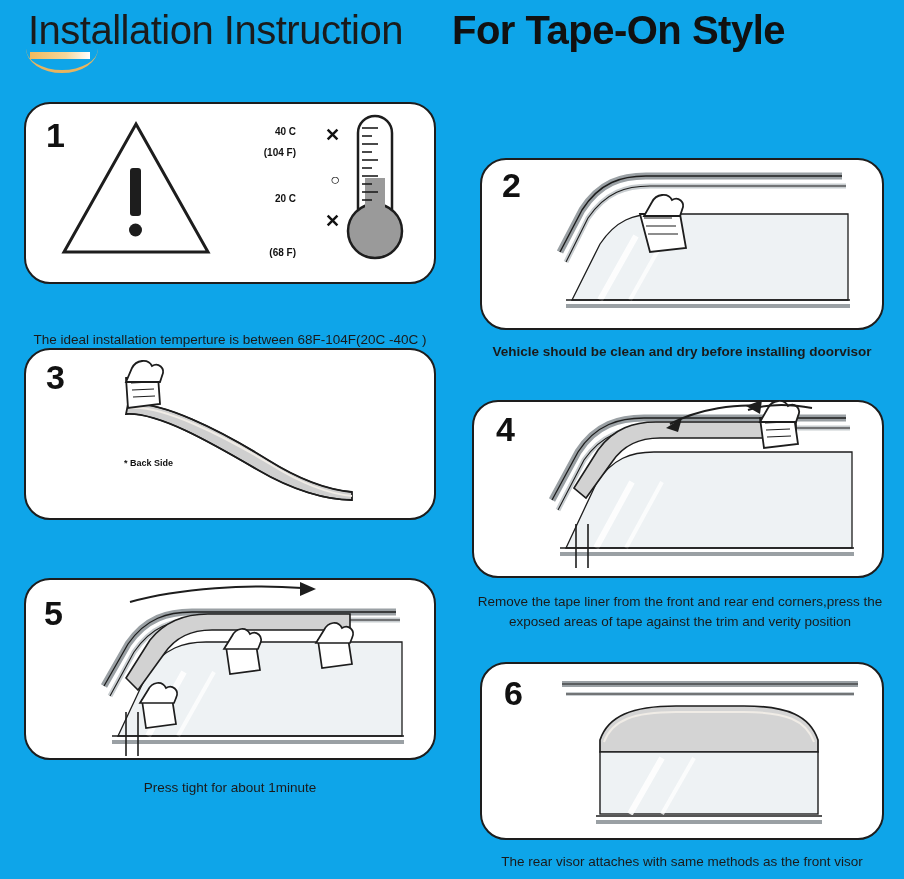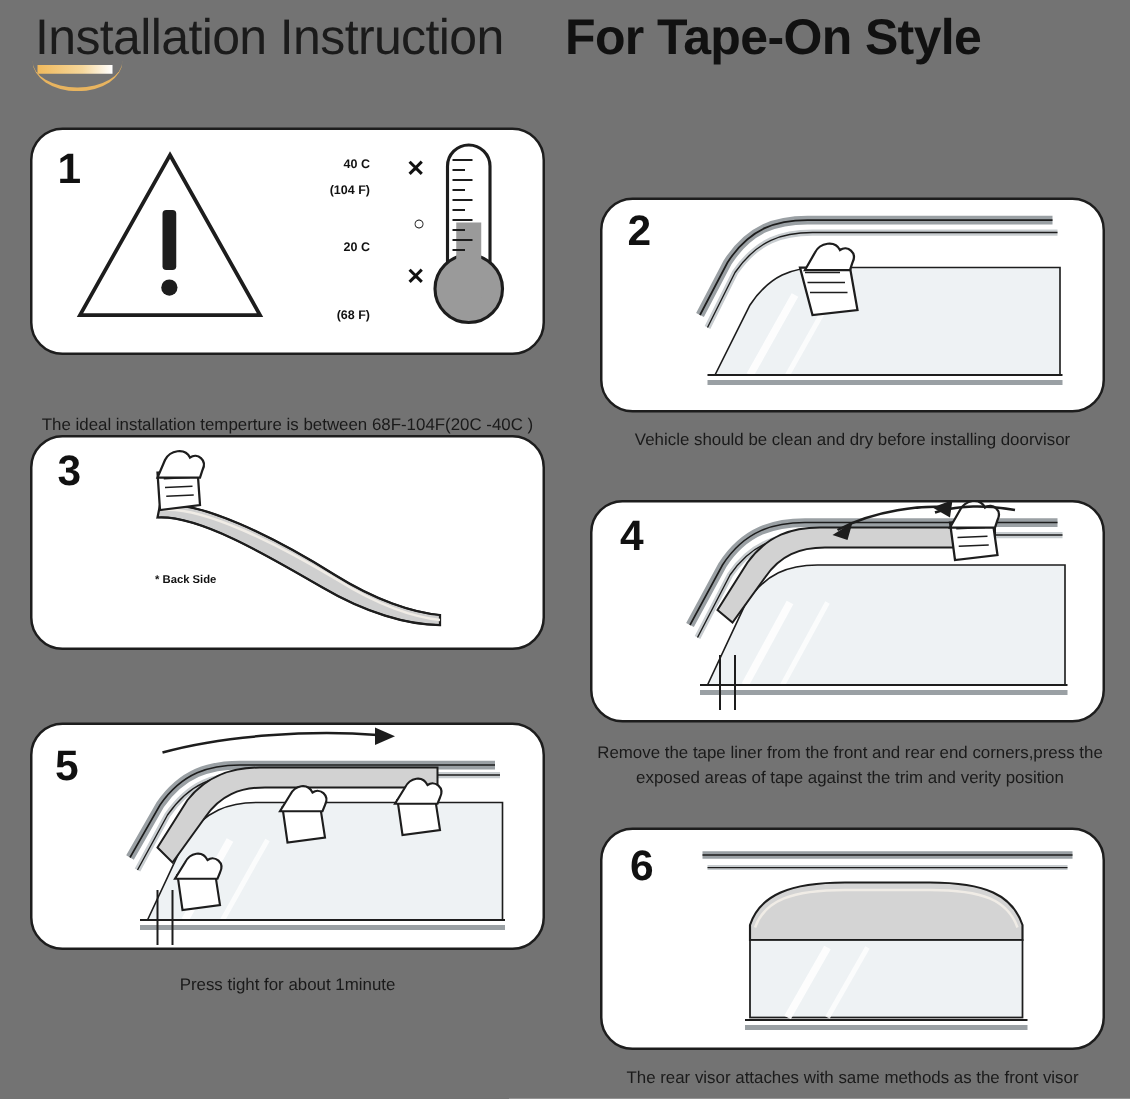--- a/index.html
+++ b/index.html
@@ -12,21 +12,21 @@
     height: 879px;
     position: relative;
     font-family: "Liberation Sans", sans-serif;
     color: #111111;
     overflow: hidden;
   }
   #page {
     position: absolute;
     left: 0; top: 0;
     width: 904px; height: 879px;
-    background: #737373;
+    background: #0ea5e9;
   }
 
   
   .header {
     position: absolute;
     left: 0; top: 0;
     width: 904px; height: 78px;
   }
   .header-title-a {
     position: absolute;
@@ -93,21 +93,21 @@
   #panel6 { left: 480px; top: 662px; width: 404px; height: 178px; }
 
   #num1 { left: 46px;  top: 118px; }
   #num2 { left: 502px; top: 168px; }
   #num3 { left: 46px;  top: 360px; }
   #num4 { left: 496px; top: 412px; }
   #num5 { left: 44px;  top: 596px; }
   #num6 { left: 504px; top: 676px; }
 
   #cap1 { left: 24px;  top: 294px; width: 412px; margin-top: 36px; }
-  #cap2 { left: 468px; top: 342px; width: 428px; }
+  #cap2 { left: 468px; top: 342px; width: 428px; font-weight: bold; }
   #cap3 { left: 24px;  top: 532px; width: 412px; }
   #cap4 { left: 462px; top: 592px; width: 436px; }
   #cap5 { left: 24px;  top: 778px; width: 412px; }
   #cap6 { left: 468px; top: 852px; width: 428px; }
 
   .svg-layer { position: absolute; left: 0; top: 0; pointer-events: none; }
 
   
   .thermo-label {
     position: absolute;

